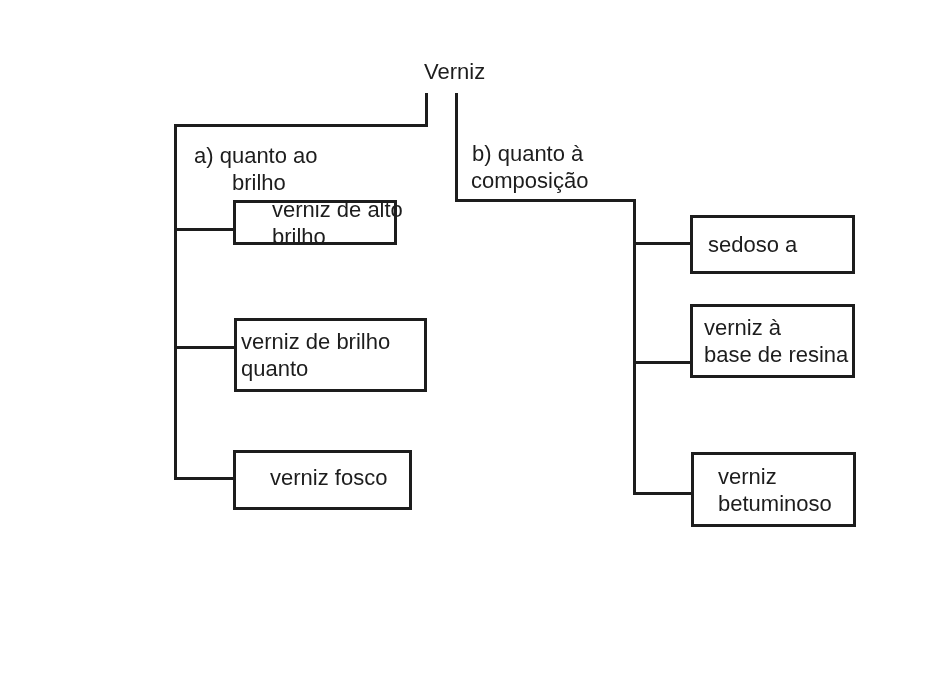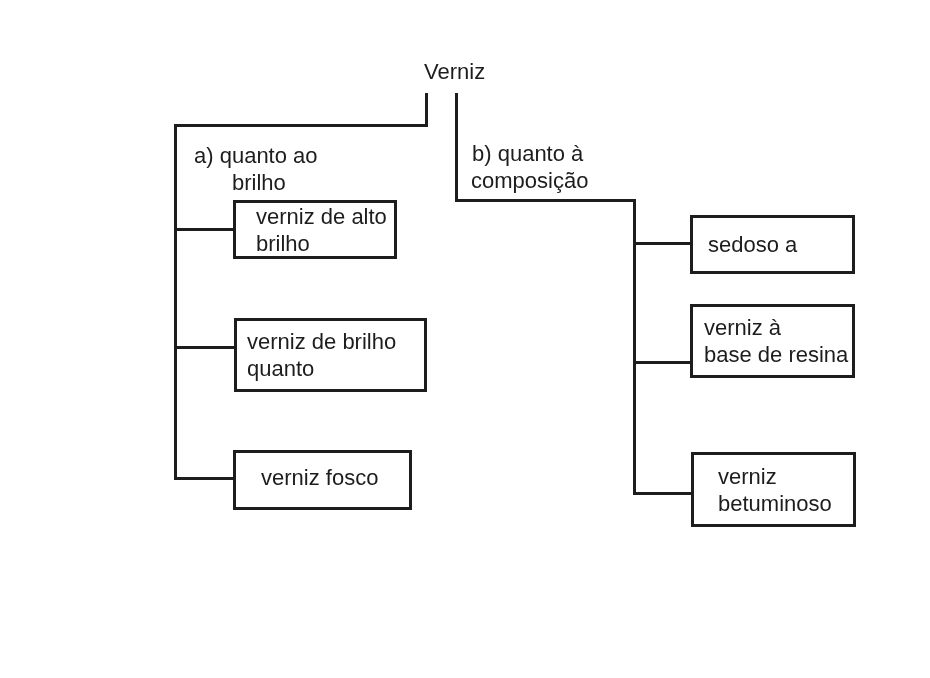--- a/index.html
+++ b/index.html
@@ -57,29 +57,29 @@
   <div class="line" style="left:633px; top:242px; width:57px; height:3px;"></div>
   <div class="line" style="left:633px; top:361px; width:57px; height:3px;"></div>
   <div class="line" style="left:633px; top:492px; width:58px; height:3px;"></div>
 
   <div class="lbl" style="left:194px; top:142px;text-align:center;">a) quanto ao</div>
   <div class="lbl" style="left:232px; top:169px;">brilho</div>
 
   <div class="lbl" style="left:472px; top:140px;">b) quanto à</div>
   <div class="lbl" style="left:471px; top:167px;">composição</div>
 
-  <div class="node" style="left:233px; top:200px; width:164px; height:59px; padding-left:20px;">
+  <div class="node" style="left:233px; top:200px; width:164px; height:45px; padding-left:36px;">
     <span>verniz de alto</span>
     <span>brilho</span>
   </div>
-  <div class="node" style="left:234px; top:318px; width:193px; height:74px; padding-left:10px;">
+  <div class="node" style="left:234px; top:318px; width:193px; height:74px; padding-left:4px;">
     <span>verniz de brilho</span>
     <span>quanto</span>
   </div>
-  <div class="node" style="left:233px; top:450px; width:179px; height:60px; padding-left:25px; justify-content:flex-start; padding-top:11px;">
+  <div class="node" style="left:233px; top:450px; width:179px; height:60px; padding-left:34px; justify-content:flex-start; padding-top:11px;">
     <span>verniz fosco</span>
   </div>
 
   <div class="node" style="left:690px; top:215px; width:165px; height:59px; padding-left:15px;">
     <span>sedoso a</span>
   </div>
   <div class="node" style="left:690px; top:304px; width:165px; height:74px; padding-left:11px;">
     <span>verniz à</span>
     <span>base de resina</span>
   </div>

